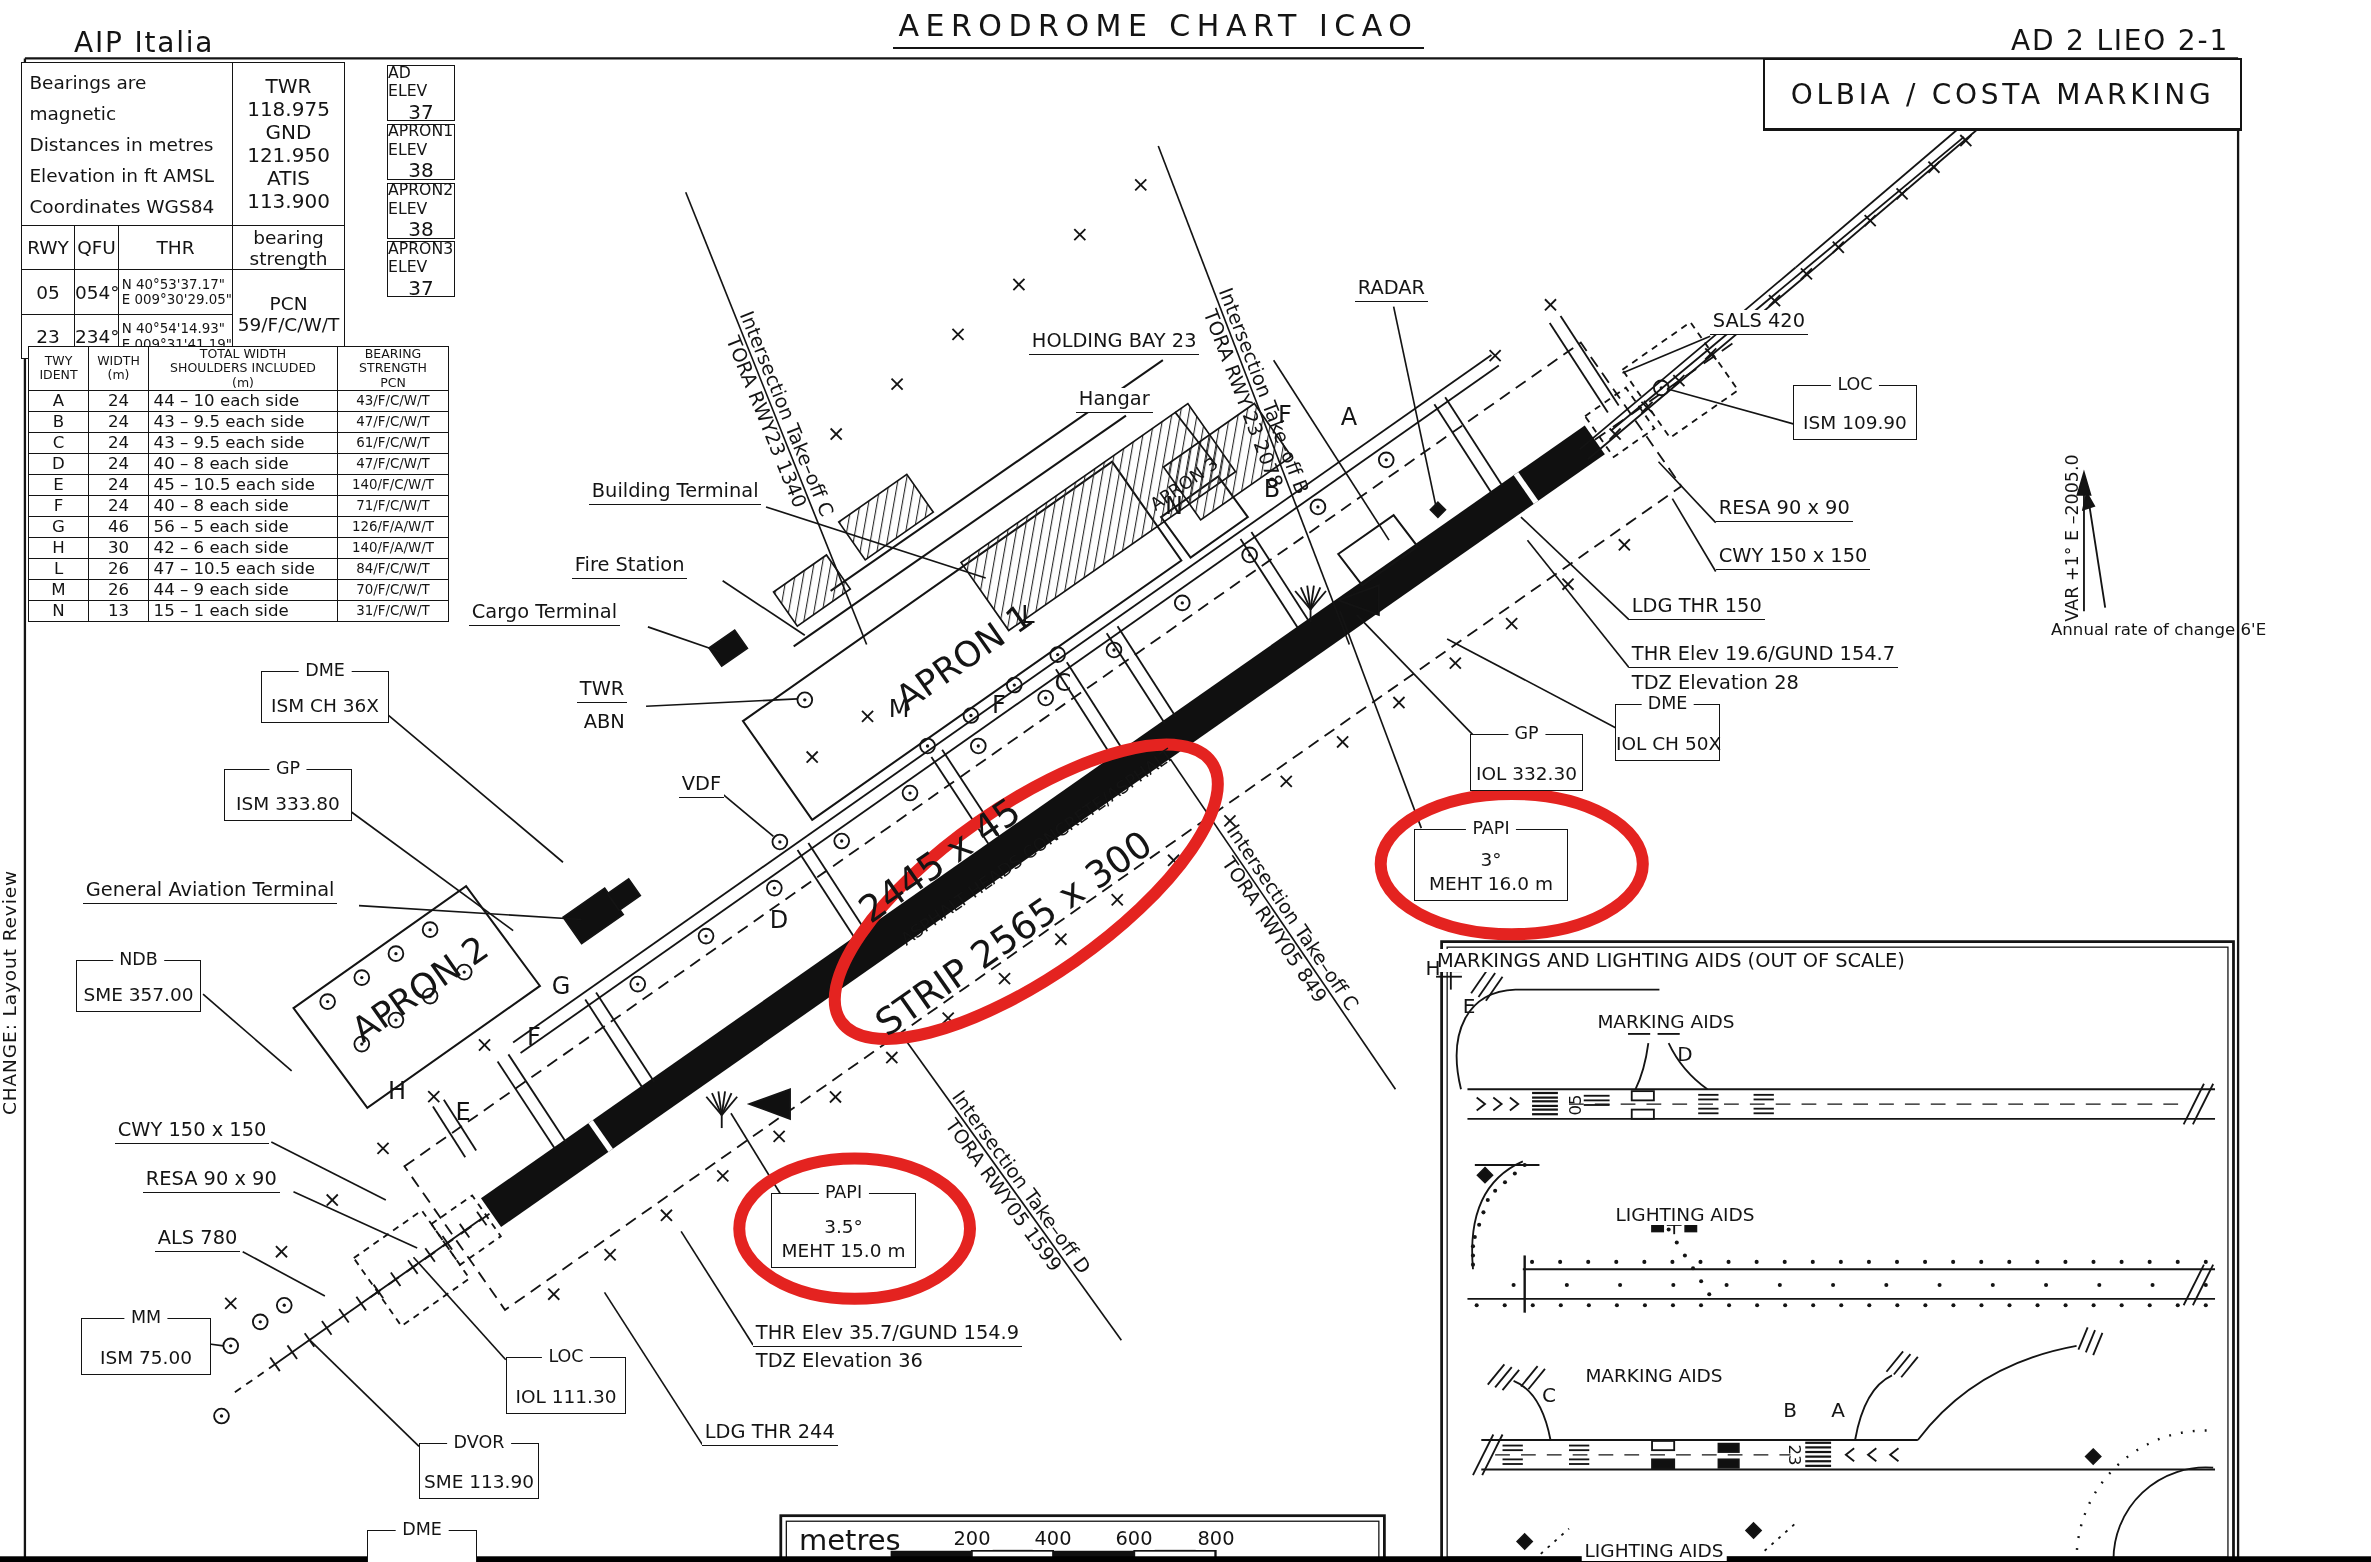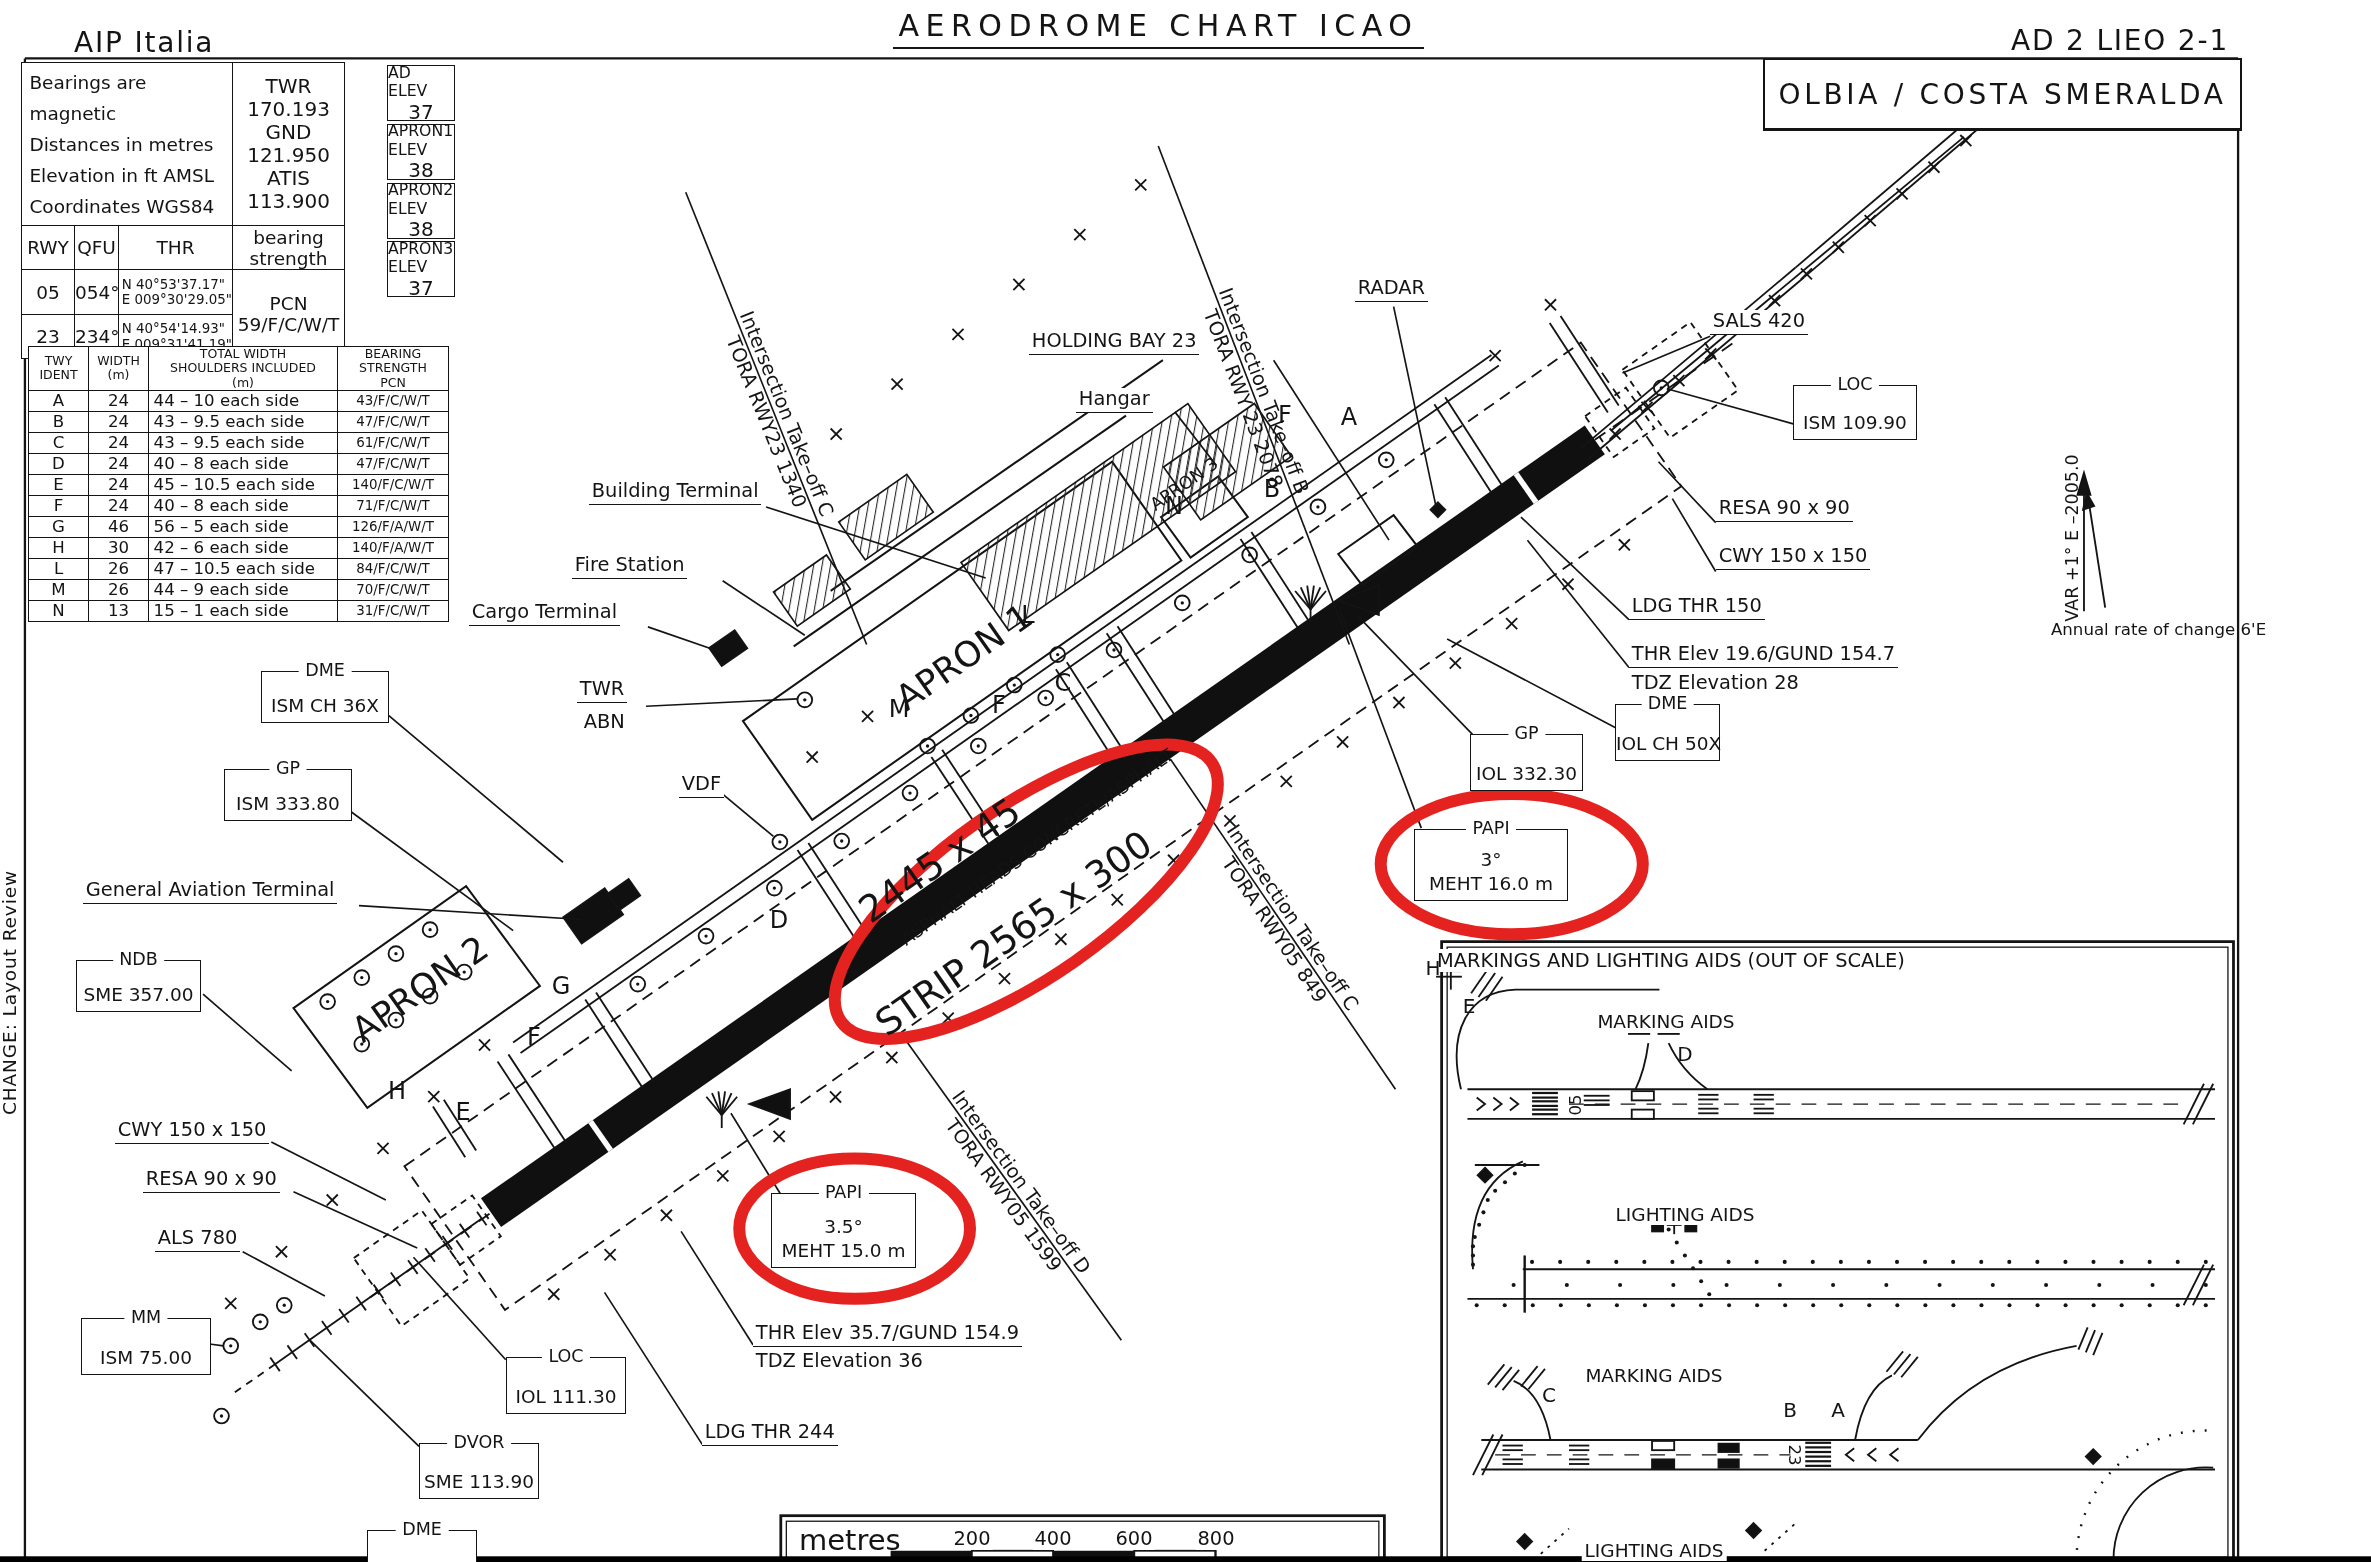--- a/index.html
+++ b/index.html
@@ -601,41 +601,41 @@
   </g>
 
   <rect x="0" y="1686" width="2569" height="7" fill="#000"></rect>
 </svg>
 
 <div class="abs nw" id="hdr-left">AIP Italia</div>
 <div class="abs nw" id="hdr-title">AERODROME CHART ICAO</div>
 <div class="abs nw" id="hdr-right">AD 2 LIEO 2-1</div>
 
 <div class="abs" id="tblock">
-  <div class="r1">OLBIA / COSTA SMERALDA</div>
+  <div class="r1">OLBIA / COSTA MARKING</div>
 </div>
 
 <table class="abs" id="info">
   <colgroup>
         <col style="width:53px">
         <col style="width:44px">
         <col style="width:114px">
         <col style="width:112px">
       </colgroup>
   <tbody>
         <tr style="height:139px">
     <td colspan="3" class="notes">
       <div>Bearings are magnetic</div>
       <div>Distances in metres</div>
       <div>Elevation in ft AMSL</div>
       <div>Coordinates WGS84</div>
     </td>
     <td class="freqcell">
       <div>TWR</div>
-            <div>170.193</div>
+            <div>118.975</div>
       <div>GND</div>
             <div>121.950</div>
       <div>ATIS</div>
             <div>113.900</div>
     </td>
   </tr>
   <tr style="height:44px">
     <td>RWY</td>
     <td>QFU</td>
     <td>THR</td>

